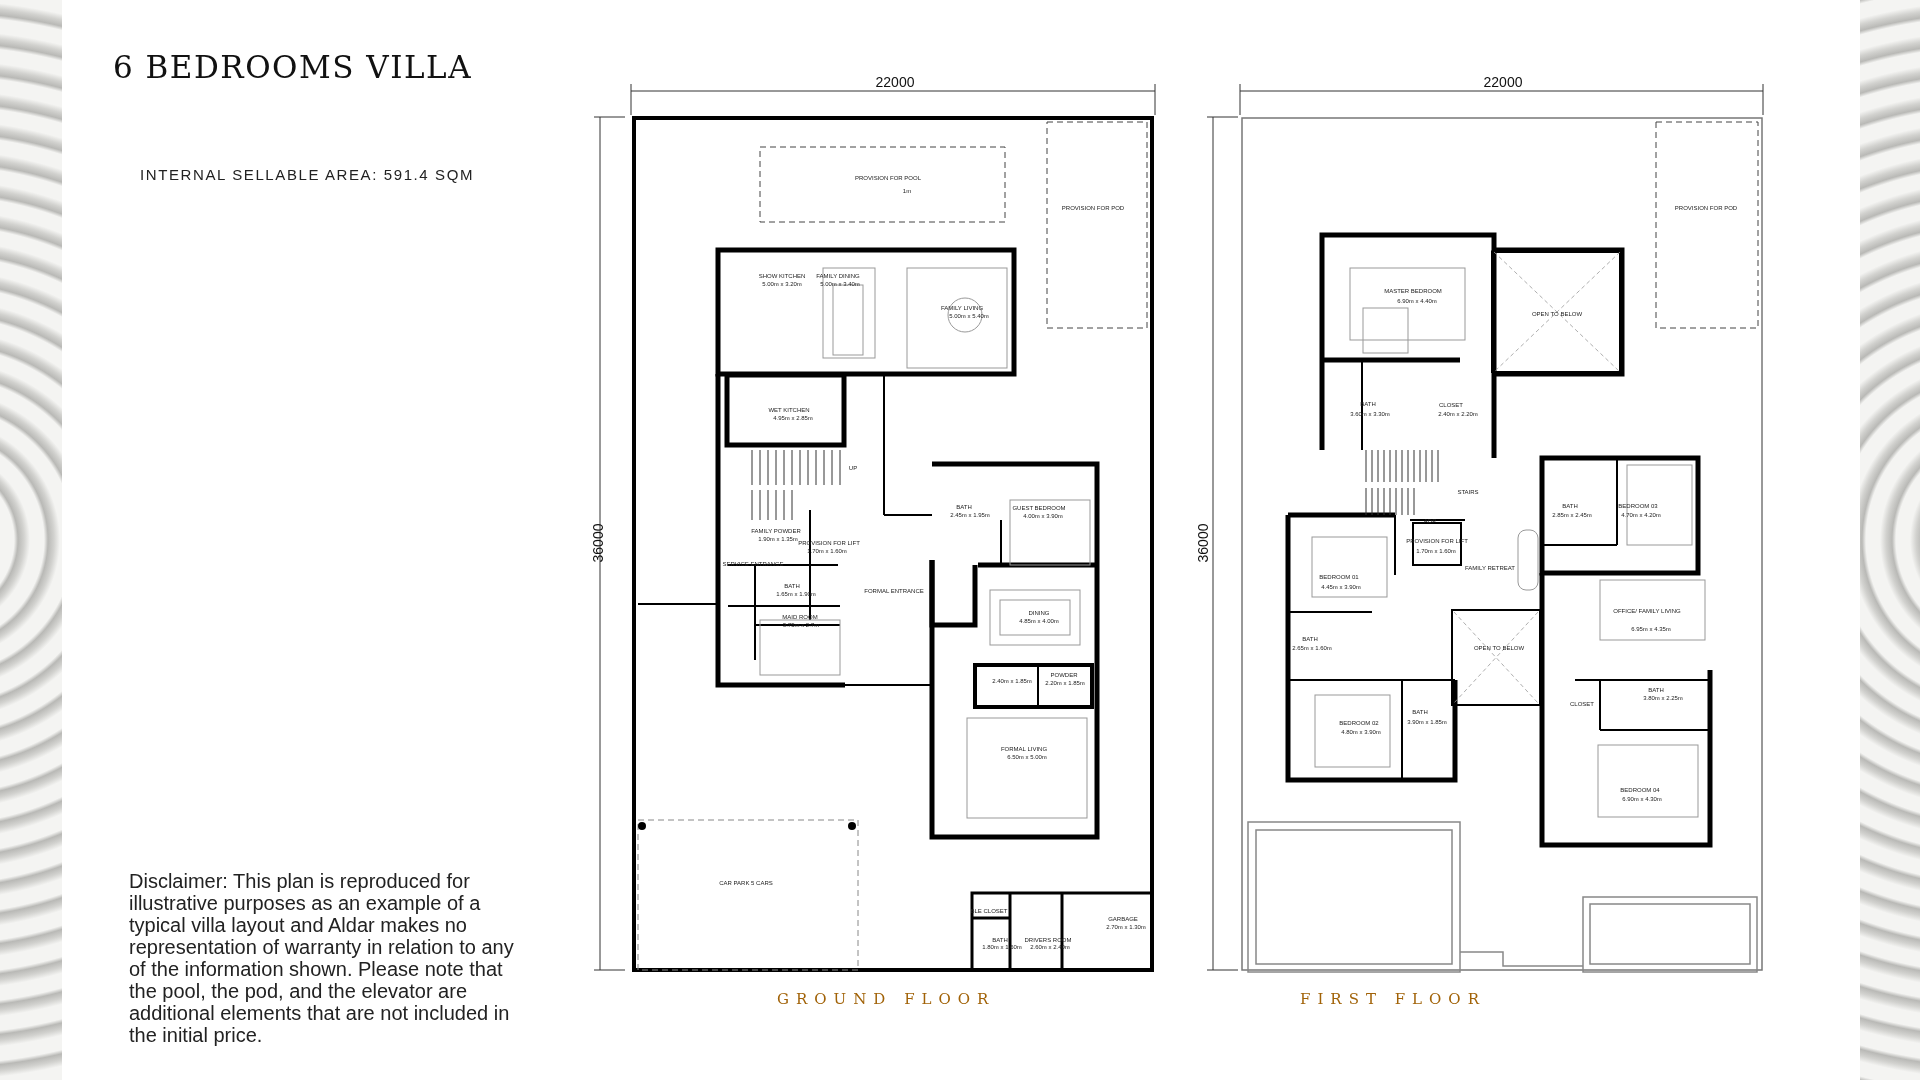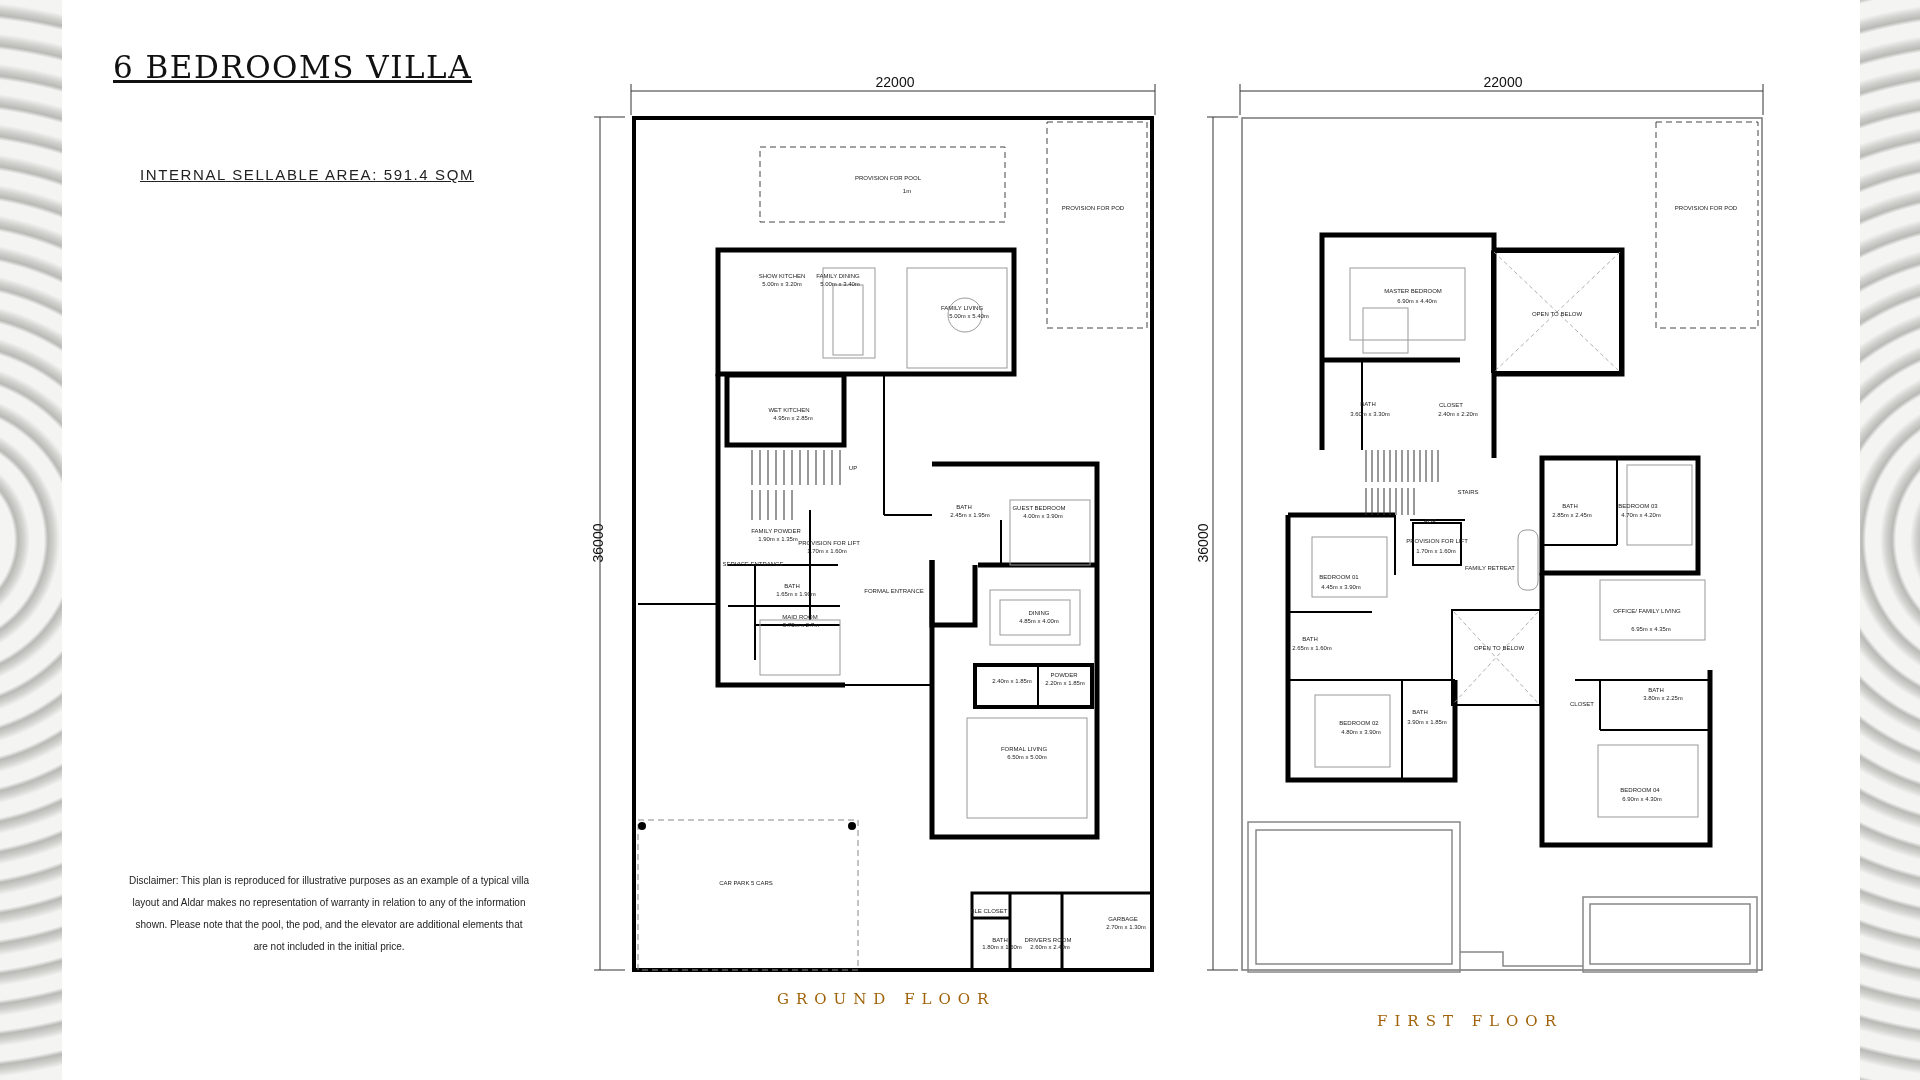--- a/index.html
+++ b/index.html
@@ -4,24 +4,24 @@
 <style>
   html,body{margin:0;padding:0;}
   body{width:1920px;height:1080px;position:relative;overflow:hidden;background:#ffffff;font-family:"Liberation Sans",sans-serif;color:#111;}
   .sand{position:absolute;top:0;height:1080px;width:62px;overflow:hidden;
     background:
       repeating-radial-gradient(circle at -60px 540px,#f4f4f2 0px,#f4f4f2 14px,#b9b9b6 18px,#d2d2cf 24px,#f4f4f2 30px);
   }
   .sand.left{left:0;}
   .sand.right{right:0;width:60px;
     background:repeating-radial-gradient(circle at 140px 540px,#f4f4f2 0px,#f4f4f2 14px,#b9b9b6 18px,#d2d2cf 24px,#f4f4f2 30px);}
-  .title{position:absolute;left:113px;top:48px;font-family:"DejaVu Serif",serif;font-size:31px;line-height:38px;letter-spacing:1.5px;color:#111;font-weight:normal;text-decoration:underline;}
+  .title{position:absolute;left:113px;top:48px;font-family:"DejaVu Serif",serif;font-size:31px;line-height:38px;letter-spacing:1.5px;color:#111;font-weight:normal;}
   .title div{white-space:nowrap;}
-  .area{position:absolute;left:140px;top:166px;font-size:15px;letter-spacing:1.6px;color:#222;text-decoration:underline;}
-  .disclaimer{position:absolute;left:129px;top:870px;width:400px;font-size:10px;line-height:22px;color:#222;text-align:center;}
+  .area{position:absolute;left:140px;top:166px;font-size:15px;letter-spacing:1.6px;color:#222;}
+  .disclaimer{position:absolute;left:129px;top:870px;width:400px;font-size:20px;line-height:22px;color:#222;}
   .floor-label{position:absolute;top:990px;font-family:"DejaVu Serif",serif;font-size:15px;letter-spacing:7px;color:#a16207;}
   .plan{position:absolute;}
   .plan svg{display:block;}
   .rl{font-family:"Liberation Sans",sans-serif;font-size:6px;fill:#222;text-anchor:middle;}
   .dim{font-family:"Liberation Sans",sans-serif;font-size:14px;fill:#111;text-anchor:middle;}
 </style>
 </head>
 <body>
 
 <div class="sand left"></div>
@@ -292,13 +292,13 @@
     <text class="rl" x="1651" y="631">6.95m x 4.35m</text>
     <text class="rl" x="1582" y="706">CLOSET</text>
     <text class="rl" x="1656" y="692">BATH</text>
     <text class="rl" x="1663" y="700">3.80m x 2.25m</text>
     <text class="rl" x="1640" y="792">BEDROOM 04</text>
     <text class="rl" x="1642" y="801">6.90m x 4.30m</text>
   </g>
 </svg>
 </div>
 
-<div class="floor-label" style="left:1377px;margin-top:22px;">FIRST FLOOR</div>
+<div class="floor-label" style="left:1300px;">FIRST FLOOR</div>
 
 </body></html>

